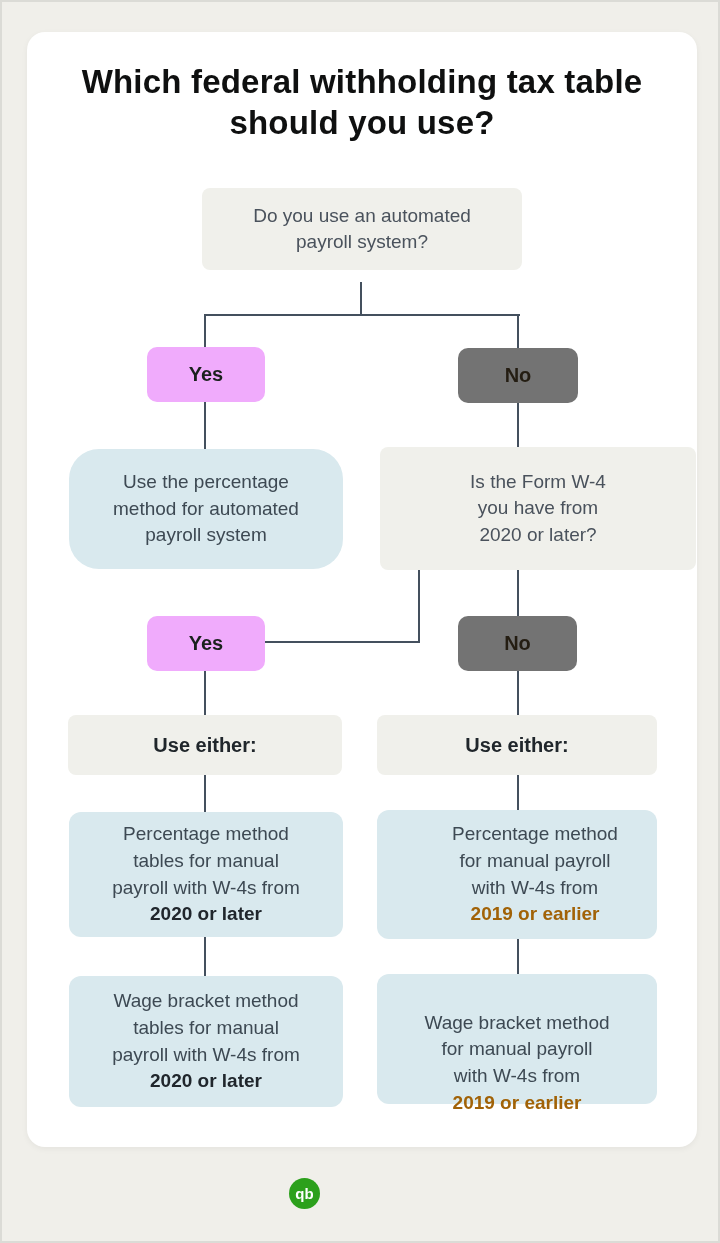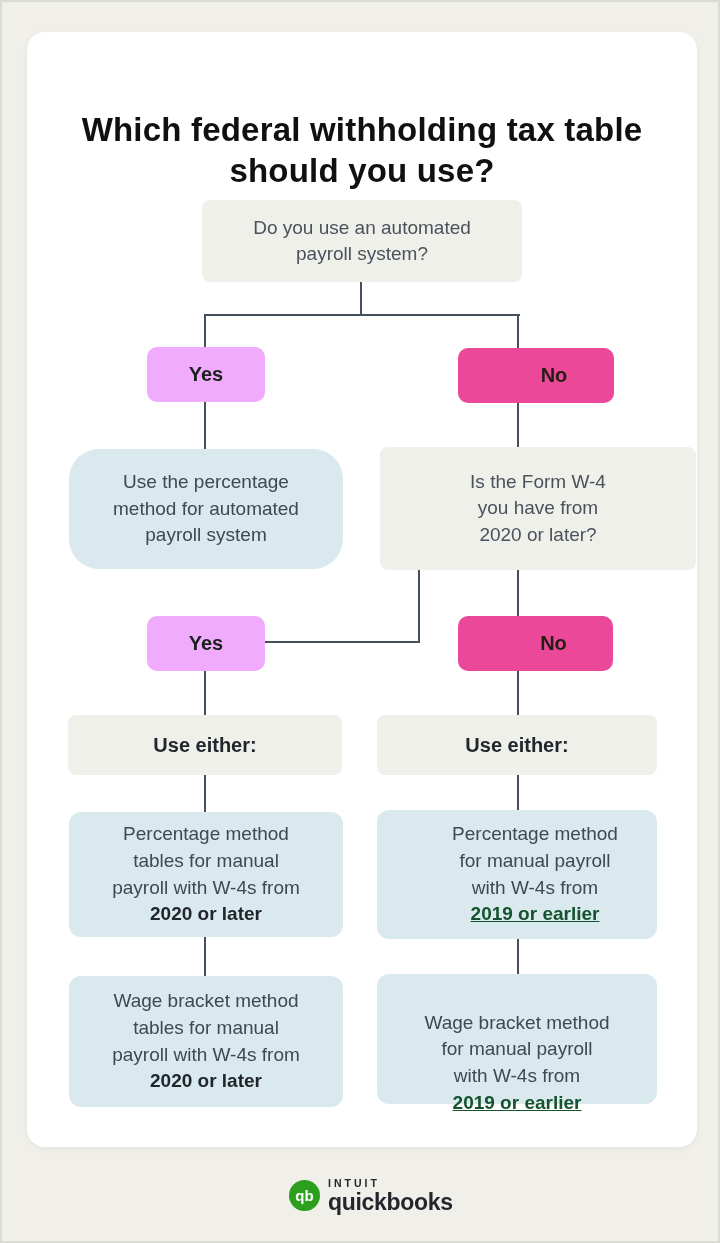--- a/index.html
+++ b/index.html
@@ -8,39 +8,39 @@
     background:#f0efea;border:2px solid #dbdbd6;box-sizing:border-box;
     font-family:"Liberation Sans", sans-serif;overflow:hidden;
   }
   .card{
     position:absolute;left:25px;top:30px;width:670px;height:1115px;
     background:#ffffff;border-radius:18px;box-shadow:0 2px 6px rgba(0,0,0,.05);
   }
   .title{
     position:absolute;left:74px;top:60px;width:572px;
     font-size:33px;font-weight:800;line-height:1.24;color:#0f1010;
-    text-align:center;letter-spacing:.2px;margin-top:48px;
+    text-align:center;letter-spacing:.2px;
   }
   .line{position:absolute;background:#44505e;z-index:0;}
   .box{
     position:absolute;display:flex;align-items:center;justify-content:center;
     text-align:center;z-index:1;box-sizing:border-box;
   }
   .gray{background:#f0f0eb;border-radius:8px;}
   .blue{background:#d9e9ee;border-radius:12px;}
   .q-text{font-size:19px;line-height:1.38;color:#4a525c;margin:0;}
   .b-text{font-size:19px;line-height:1.4;color:#3d4953;margin:0;}
   .b-text .bold, .q-text .bold{font-weight:700;color:#20262c;}
-  .bold-line{display:block;font-weight:700;color:#14532d;text-decoration:underline;}
+  .bold-line{display:block;font-weight:700;color:#a16207;}
   .btn{
     position:absolute;display:flex;align-items:center;justify-content:center;
     border-radius:10px;font-size:20px;font-weight:700;color:#1a211d;z-index:1;
   }
   .btn.green{background:#f0abfc;}
-  .btn.orange{background:#ec4899;color:#241d12;padding-left:36px;}
+  .btn.orange{background:#737373;color:#241d12;}
   .use-either{font-size:20px;font-weight:700;color:#20262b;}
   .footer-logo{
     position:absolute;left:287px;top:1176px;display:flex;align-items:center;gap:8px;z-index:1;
   }
   .wordmark{display:flex;flex-direction:column;justify-content:center;}
   .brand-top{font-size:10.5px;font-weight:700;letter-spacing:3px;color:#23272d;line-height:1;}
   .brand-bottom{font-size:23px;font-weight:700;color:#23272d;line-height:1;margin-top:2px;letter-spacing:-.3px;}
 </style>
 </head>
 <body>
@@ -60,21 +60,21 @@
   <div class="line" style="left:515px;top:566px;width:2px;height:50px;"></div>
   <div class="line" style="left:202px;top:667px;width:2px;height:48px;"></div>
   <div class="line" style="left:515px;top:667px;width:2px;height:48px;"></div>
   <div class="line" style="left:202px;top:771px;width:2px;height:41px;"></div>
   <div class="line" style="left:202px;top:933px;width:2px;height:43px;"></div>
   <div class="line" style="left:515px;top:771px;width:2px;height:39px;"></div>
   <div class="line" style="left:515px;top:933px;width:2px;height:41px;"></div>
 
   <div class="title">Which federal withholding tax table should you use?</div>
 
-  <div class="box gray" style="left:200px;top:198px;width:320px;height:82px;">
+  <div class="box gray" style="left:200px;top:186px;width:320px;height:82px;">
     <p class="q-text" style="width:240px;">Do you use an automated payroll system?</p>
   </div>
 
   <div class="btn green" style="left:145px;top:345px;width:118px;height:55px;">Yes</div>
   <div class="btn orange" style="left:456px;top:346px;width:120px;height:55px;">No</div>
 
   <div class="box blue" style="left:67px;top:447px;width:274px;height:120px;border-radius:30px;">
     <p class="b-text" style="width:215px;">Use the percentage method for automated payroll system</p>
   </div>
 
@@ -104,19 +104,15 @@
   </div>
   <div class="box blue" style="left:375px;top:972px;width:280px;height:130px;">
     <p class="b-text" style="width:190px;margin-top:48px;"><span>Wage bracket method for manual payroll with W-4s from</span><span class="bold-line">2019 or earlier</span></p>
   </div>
 
   <div class="footer-logo">
     <svg width="31" height="31" viewBox="0 0 31 31">
       <circle cx="15.5" cy="15.5" r="15.5" fill="#2ca01c"></circle>
       <text x="15.5" y="21" text-anchor="middle" font-size="15" font-weight="bold" fill="#ffffff" font-family="Liberation Sans, sans-serif">qb</text>
     </svg>
-    <div class="wordmark">
-      <span class="brand-top">INTUIT</span>
-      <span class="brand-bottom">quickbooks</span>
-    </div>
   </div>
 
 </div>
 
 </body></html>

